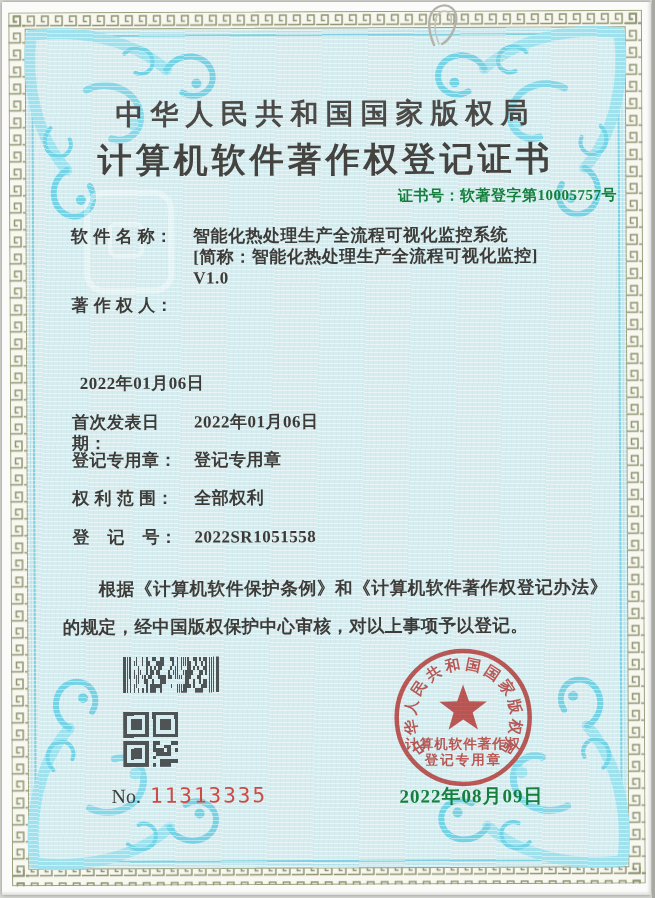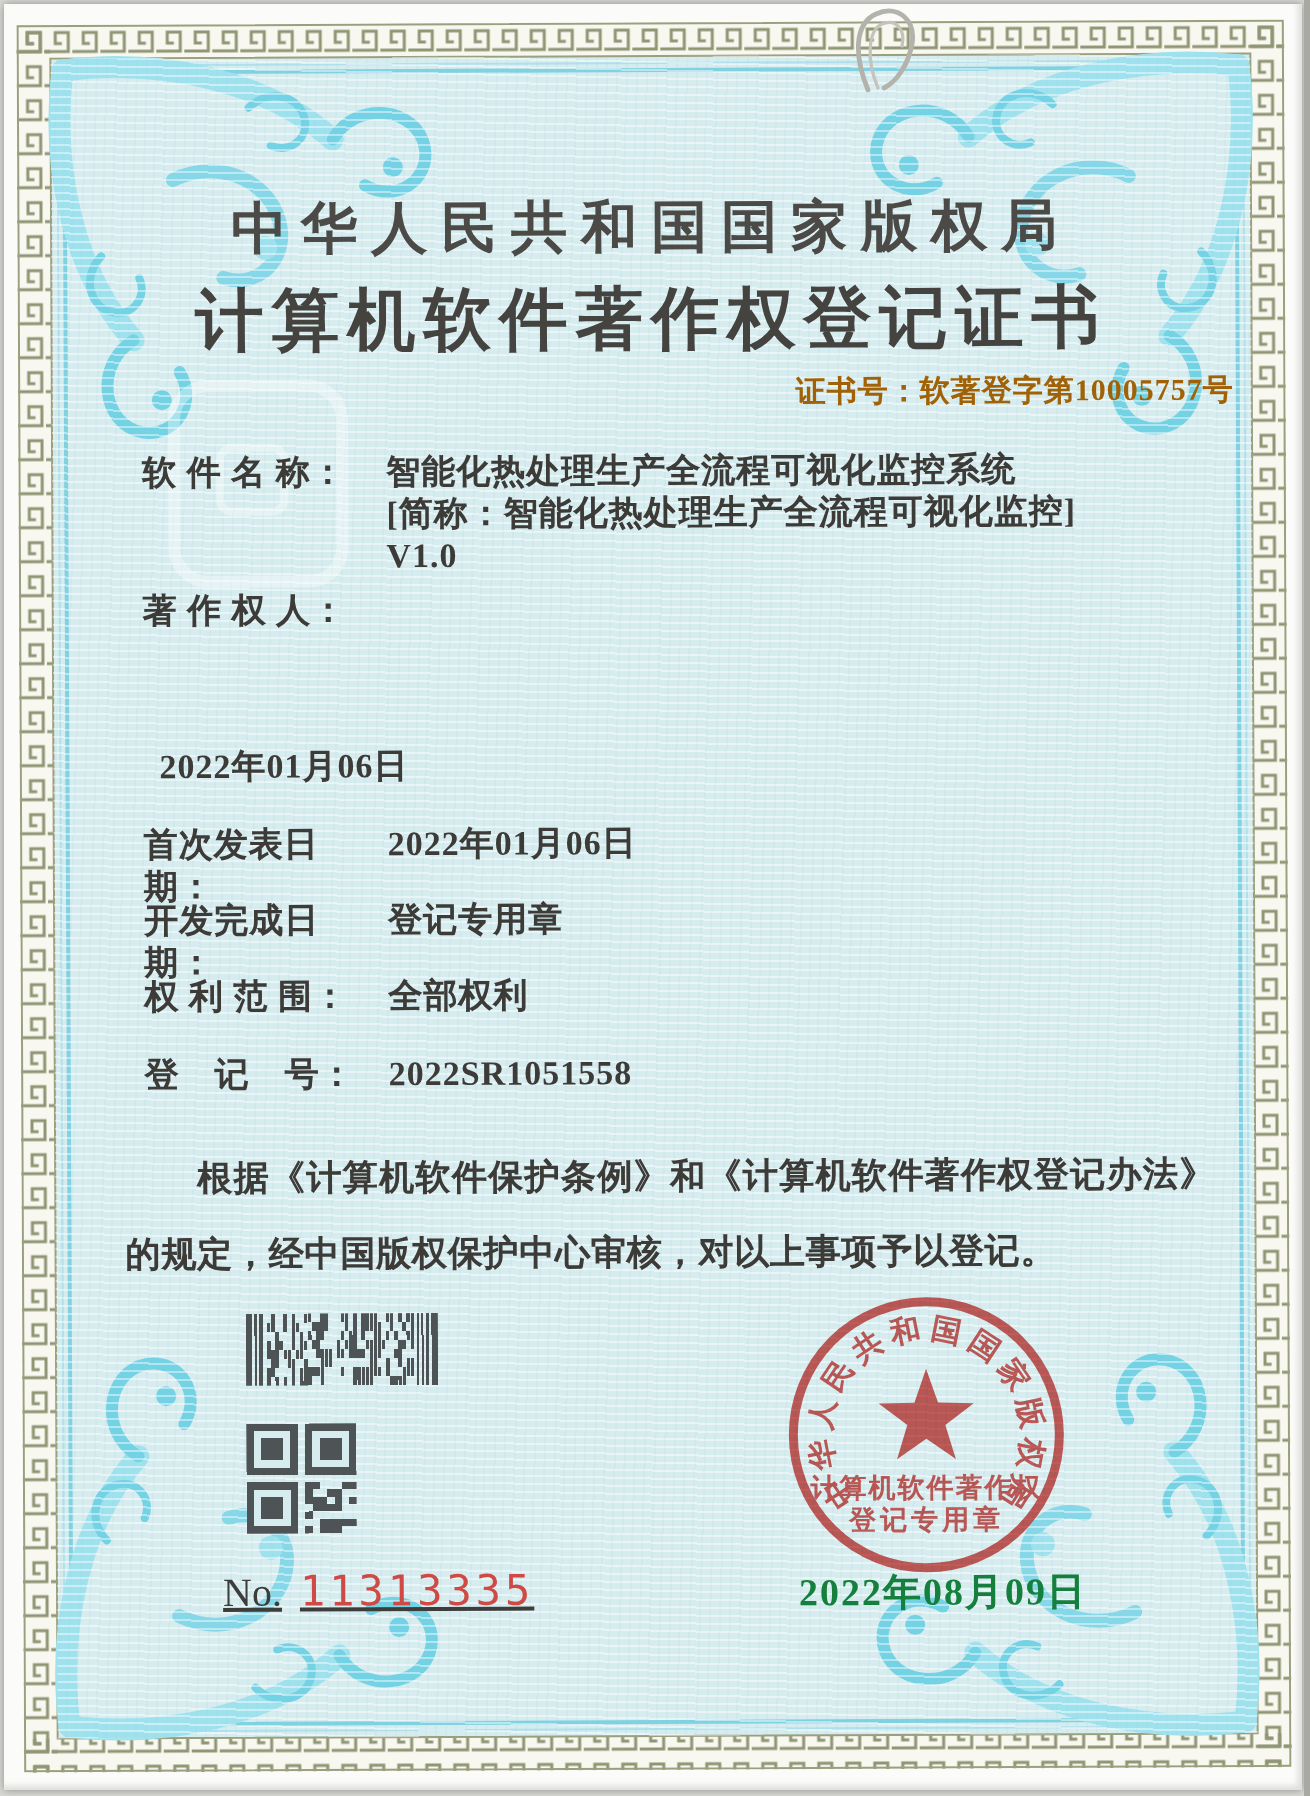--- a/index.html
+++ b/index.html
@@ -40,38 +40,38 @@
   .t1{
     position:absolute;top:84px;left:0;width:100%;text-align:center;
     font-size:28px;font-weight:700;letter-spacing:7px;color:#4b4a47;
   }
   .t2{
     position:absolute;top:126px;left:0;width:100%;text-align:center;
     font-size:34px;font-weight:700;letter-spacing:4px;color:#44433f;
   }
   .certno{
     position:absolute;top:176px;right:26px;
-    font-size:15px;font-weight:700;color:#a16207;letter-spacing:.5px;
+    font-size:15px;font-weight:700;color:#15803d;letter-spacing:.5px;
   }
   .row{
     position:absolute;left:62px;display:flex;align-items:flex-start;
     font-size:17px;font-weight:700;color:#3c3b38;line-height:21px;letter-spacing:.5px;
   }
   .row .lab{width:114px;flex:none;}
   .row .val{margin-left:8px;}
   .row .val div{margin:0;}
   .statement{
     position:absolute;left:52px;top:558px;width:545px;
     font-size:17.5px;font-weight:600;color:#3c3b38;line-height:38px;
     text-indent:36px;letter-spacing:.4px;text-align:justify;
   }
   .barcode{position:absolute;left:112px;top:645px;}
   .qrcode{position:absolute;left:112px;top:700px;}
   .serial{
-    position:absolute;left:100px;top:772px;font-size:20px;color:#3d3d3b;text-decoration:underline;
+    position:absolute;left:100px;top:772px;font-size:20px;color:#3d3d3b;
   }
   .serial .digits{
     font-family:"DejaVu Sans Mono","Liberation Mono",monospace;
     font-size:21px;color:#cf4a45;letter-spacing:2px;margin-left:9px;
   }
   .issue-date{
     position:absolute;left:388px;top:773px;
     font-size:19px;font-weight:700;color:#15803d;letter-spacing:1px;z-index:2;
   }
   .seal{
@@ -163,21 +163,21 @@
       <div class="row" style="top:361px">
         <span class="val">2022年01月06日</span>
       </div>
 
       <div class="row" style="top:400px">
         <span class="lab">首次发表日期：</span>
         <span class="val">2022年01月06日</span>
       </div>
 
       <div class="row" style="top:438px">
-        <span class="lab">开发完成日期：</span>
+        <span class="lab">登记专用章：</span>
         <span class="val">登记专用章</span>
       </div>
 
       <div class="row" style="top:476px">
         <span class="lab">权 利 范 围：</span>
         <span class="val">全部权利</span>
       </div>
 
       <div class="row" style="top:515px">
         <span class="lab">登　记　号：</span>

